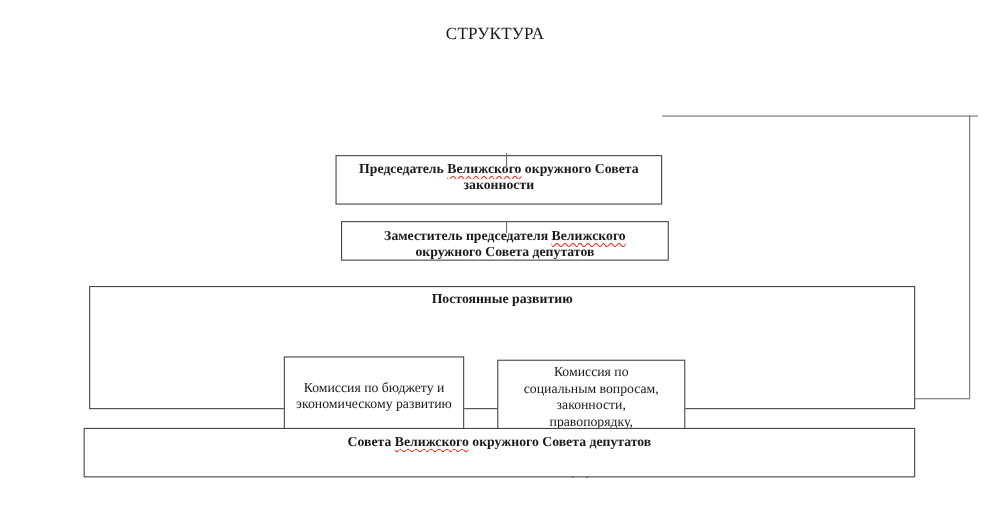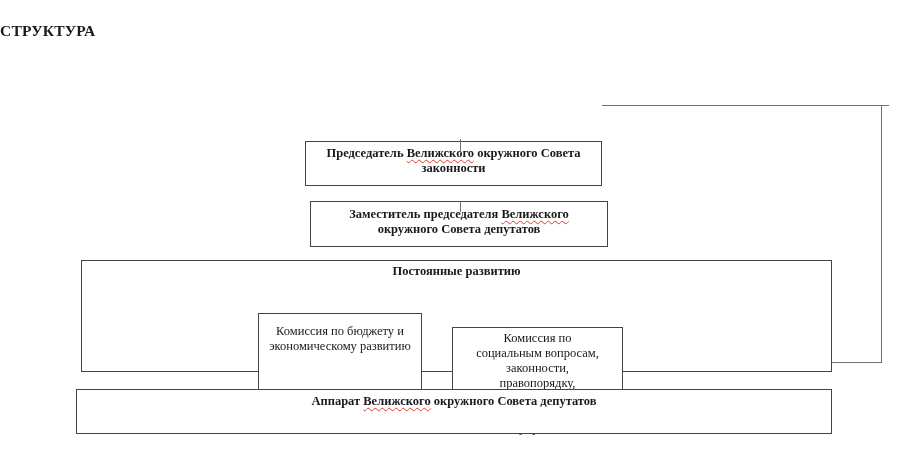--- a/index.html
+++ b/index.html
@@ -18,40 +18,41 @@
   .canvas{
     position:relative;
     width:900px;
     height:468px;
     background:var(--bg);
     overflow:hidden;
   }
   .title{
     position:absolute;
     top:22px;left:0;width:900px;
-    font-weight:bold;
+    text-align:center;
+    font-weight:normal;
     font-size:15.5px;
     line-height:17.5px;
     letter-spacing:.2px;
   }
   .box{
     position:absolute;
     border:1px solid var(--border);
     background:var(--bg);
     text-align:center;
     font-size:12.5px;
     line-height:14.5px;
     margin-top:48px;
   }
   .bold{font-weight:bold;}
   #box-chairman{left:305px;top:93px;width:297px;height:45px;padding-top:4px;}
-  #box-deputy{left:310px;top:153px;width:298px;height:46px;padding-top:5px;}
+  #box-deputy{left:310px;top:153px;width:298px;height:36px;padding-top:5px;}
   #box-commissions{left:81px;top:212px;width:751px;height:112px;padding-top:3px;}
   #box-commissions .header{font-weight:bold;line-height:15px;}
-  #box-budget{left:176px;top:4px;width:164px;height:104px;padding:10px 5px;line-height:15px;}
+  #box-budget{left:176px;top:15px;width:164px;height:104px;padding:20px 5px;line-height:15px;}
   #box-social{left:370px;top:18px;width:171px;height:96px;padding:3px 20px;line-height:15px;}
   #box-apparatus{left:76px;top:341px;width:756px;height:45px;padding-top:4px;}
   .connector{position:absolute;background:var(--line);}
   #conn-chairman-deputy{left:460px;top:139px;width:1px;height:14px;}
   #conn-deputy-commissions{left:460px;top:201px;width:1px;height:11px;}
   #conn-right-top{left:602px;top:105px;width:287px;height:1px;}
   #conn-right-vertical{left:881px;top:105px;width:1px;height:258px;}
   #conn-right-bottom{left:832px;top:362px;width:49px;height:1px;}
   .wavy{
     text-decoration-line:underline;
@@ -84,20 +85,20 @@
 
   <div class="connector" id="conn-deputy-commissions"></div>
 
   <div class="box" id="box-commissions">
     <div class="header">Постоянные развитию</div>
     <div class="box" id="box-budget">Комиссия по бюджету и экономическому развитию</div>
     <div class="box" id="box-social">Комиссия по социальным вопросам, законности, правопорядку, контролю и развитию местного самоуправления</div>
   </div>
 
   <div class="box bold" id="box-apparatus">
-    <div><span>Аппарат </span><span class="wavy">Велижского</span><span> окружного Совета депутатов</span></div>
+    <div><span>Совета </span><span class="wavy">Велижского</span><span> окружного Совета депутатов</span></div>
   </div>
 
   <div class="connector" id="conn-right-top"></div>
   <div class="connector" id="conn-right-vertical"></div>
   <div class="connector" id="conn-right-bottom"></div>
 
 </div>
 
 </body></html>

